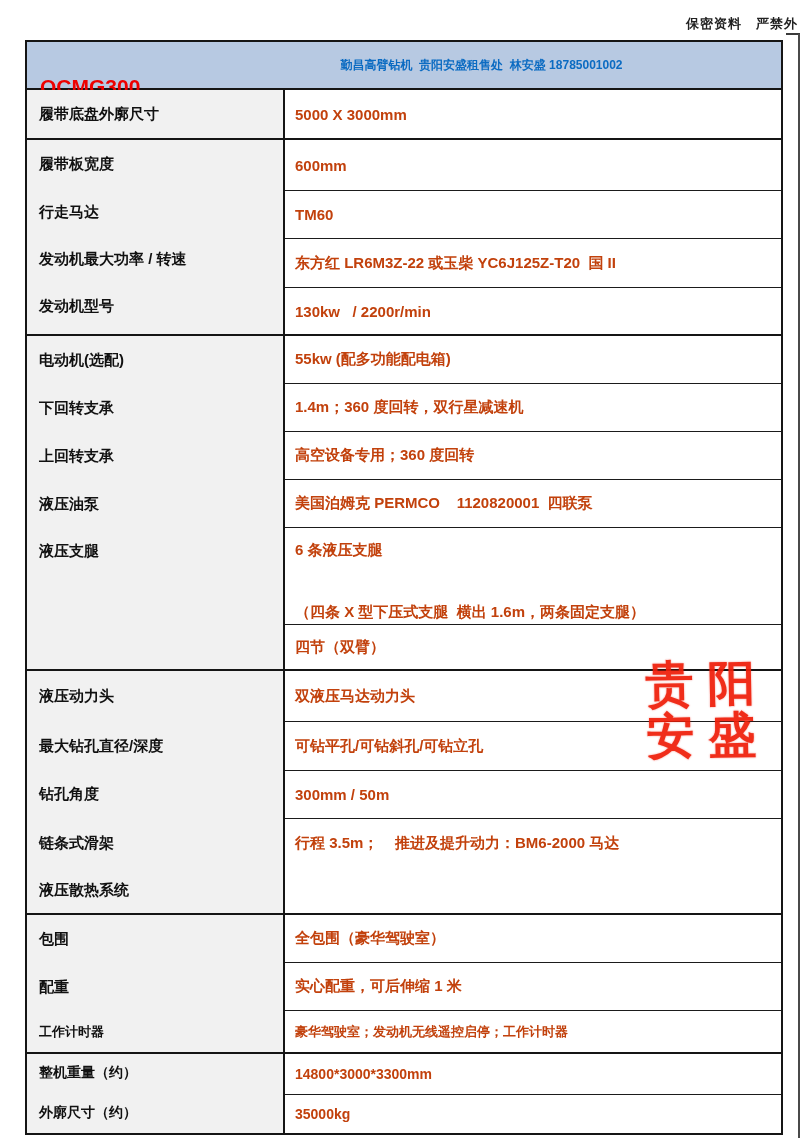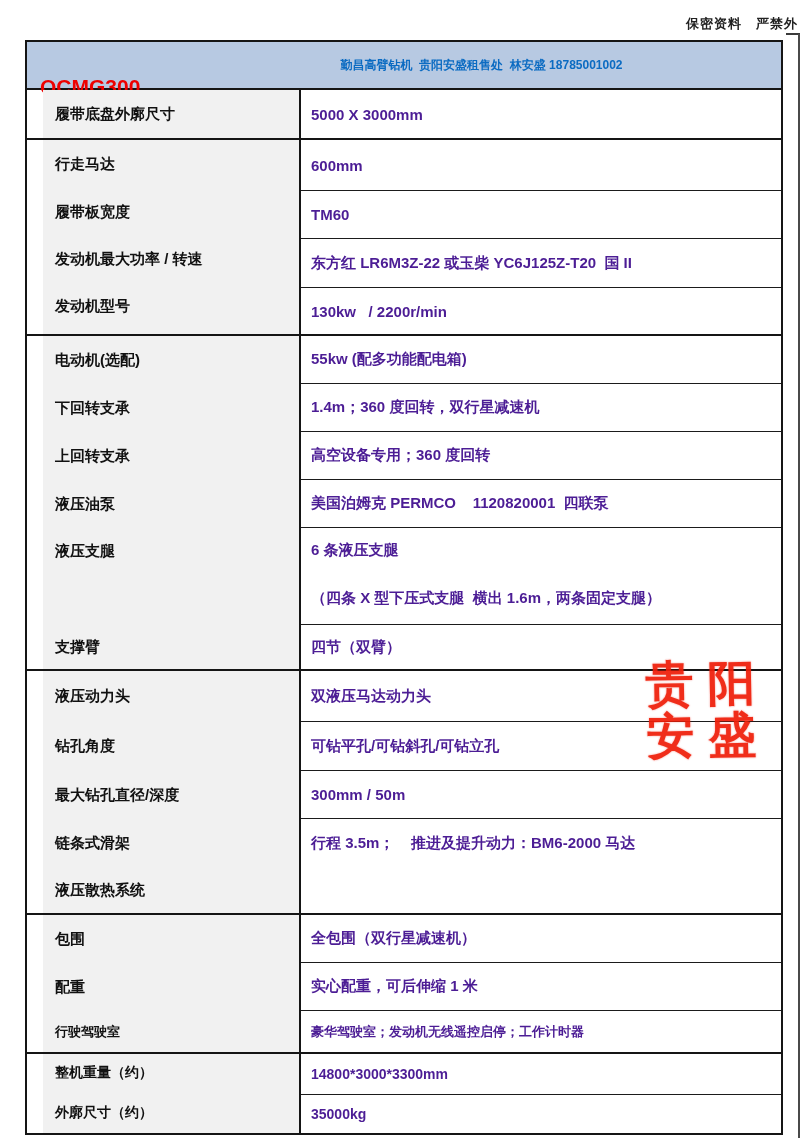--- a/index.html
+++ b/index.html
@@ -29,42 +29,42 @@
   }
   .model{
     width:178px;padding-left:13px;font-size:21px;font-weight:bold;color:#ee0000;
     flex-shrink:0;
     margin-top:44px;
   }
   .band-title{
     flex:1;text-align:center;padding-right:36px;
     font-size:12px;font-weight:bold;color:#0b6bc2;white-space:pre;
   }
-  .group{display:flex;border-bottom:2px solid #151515;padding-left:16px;}
+  .group{display:flex;border-bottom:2px solid #151515;}
   .group.last{border-bottom:none;}
   .labels{
     width:258px;flex-shrink:0;background:#f1f1f1;
     border-right:2px solid #151515;box-sizing:border-box;
   }
   .lcell{
     display:flex;align-items:center;padding-left:12px;
     font-size:15px;font-weight:bold;color:#111;box-sizing:border-box;
     white-space:pre;
   }
   .values{flex:1;min-width:0;}
   .vcell{
     display:flex;align-items:center;padding-left:10px;padding-right:4px;
-    font-size:15px;font-weight:bold;color:#4c1d95;box-sizing:border-box;
+    font-size:15px;font-weight:bold;color:#c2410c;box-sizing:border-box;
     border-bottom:1.5px solid #1b1b1b;white-space:pre-wrap;
   }
   .values .vcell:last-child{border-bottom:none;}
   .lcell.top{align-items:flex-start;padding-top:14px;}
   .vcell.tall{
     flex-direction:column;align-items:flex-start;justify-content:flex-start;
-    padding-top:13px;gap:29px;
+    padding-top:13px;gap:43px;
   }
   .sm{font-size:13px;}
   .md{font-size:14px;}
 
   
   .stamp{
     position:absolute;left:641px;top:658px;width:120px;height:104px;
     display:grid;grid-template-columns:1fr 1fr;gap:0 4px;
     color:#ef1e09;font-weight:bold;font-size:48px;line-height:52px;
     text-align:center;transform:rotate(-1deg);opacity:.93;z-index:5;
@@ -89,79 +89,78 @@
     <div class="labels">
       <div class="lcell" style="height:48px">履带底盘外廓尺寸</div>
     </div>
     <div class="values">
       <div class="vcell" style="height:48px">5000 X 3000mm</div>
     </div>
   </div>
 
   <div class="group">
     <div class="labels">
+      <div class="lcell" style="height:48px">履带板宽度</div>
       <div class="lcell" style="height:48px">行走马达</div>
-      <div class="lcell" style="height:48px">履带板宽度</div>
       <div class="lcell" style="height:46px">发动机最大功率 / 转速</div>
       <div class="lcell" style="height:49px">发动机型号</div>
     </div>
     <div class="values">
       <div class="vcell" style="height:51px">600mm</div>
       <div class="vcell" style="height:48px">TM60</div>
       <div class="vcell" style="height:49px">东方红 LR6M3Z-22 或玉柴 YC6J125Z-T20  国 II</div>
       <div class="vcell" style="height:46px">130kw   / 2200r/min</div>
     </div>
   </div>
 
   <div class="group">
     <div class="labels">
       <div class="lcell" style="height:48px">电动机(选配)</div>
       <div class="lcell" style="height:48px">下回转支承</div>
       <div class="lcell" style="height:48px">上回转支承</div>
       <div class="lcell" style="height:48px">液压油泵</div>
       <div class="lcell top" style="height:97px">液压支腿</div>
-      <div class="lcell" style="height:44px">支撑臂</div>
     </div>
     <div class="values">
       <div class="vcell" style="height:48px">55kw (配多功能配电箱)</div>
       <div class="vcell" style="height:48px">1.4m；360 度回转，双行星减速机</div>
       <div class="vcell" style="height:48px">高空设备专用；360 度回转</div>
       <div class="vcell" style="height:48px">美国泊姆克 PERMCO    1120820001  四联泵</div>
       <div class="vcell tall" style="height:97px">
         <span>6 条液压支腿</span>
         <span>（四条 X 型下压式支腿  横出 1.6m，两条固定支腿）</span>
       </div>
       <div class="vcell" style="height:44px">四节（双臂）</div>
     </div>
   </div>
 
   <div class="group">
     <div class="labels">
       <div class="lcell" style="height:51px">液压动力头</div>
+      <div class="lcell" style="height:48px">最大钻孔直径/深度</div>
       <div class="lcell" style="height:49px">钻孔角度</div>
-      <div class="lcell" style="height:48px">最大钻孔直径/深度</div>
       <div class="lcell" style="height:48px">链条式滑架</div>
       <div class="lcell" style="height:46px">液压散热系统</div>
     </div>
     <div class="values">
       <div class="vcell" style="height:51px">双液压马达动力头</div>
       <div class="vcell" style="height:49px">可钻平孔/可钻斜孔/可钻立孔</div>
       <div class="vcell" style="height:48px">300mm / 50m</div>
       <div class="vcell" style="height:48px">行程 3.5m；    推进及提升动力：BM6-2000 马达</div>
     </div>
   </div>
 
   <div class="group">
     <div class="labels">
       <div class="lcell" style="height:48px">包围</div>
       <div class="lcell" style="height:48px">配重</div>
-      <div class="lcell sm" style="height:41px">行驶驾驶室</div>
+      <div class="lcell sm" style="height:41px">工作计时器</div>
     </div>
     <div class="values">
-      <div class="vcell" style="height:48px">全包围（双行星减速机）</div>
+      <div class="vcell" style="height:48px">全包围（豪华驾驶室）</div>
       <div class="vcell" style="height:48px">实心配重，可后伸缩 1 米</div>
       <div class="vcell sm" style="height:41px">豪华驾驶室；发动机无线遥控启停；工作计时器</div>
     </div>
   </div>
 
   <div class="group last">
     <div class="labels">
       <div class="lcell md" style="height:38px">整机重量（约）</div>
       <div class="lcell md" style="height:41px">外廓尺寸（约）</div>
     </div>

